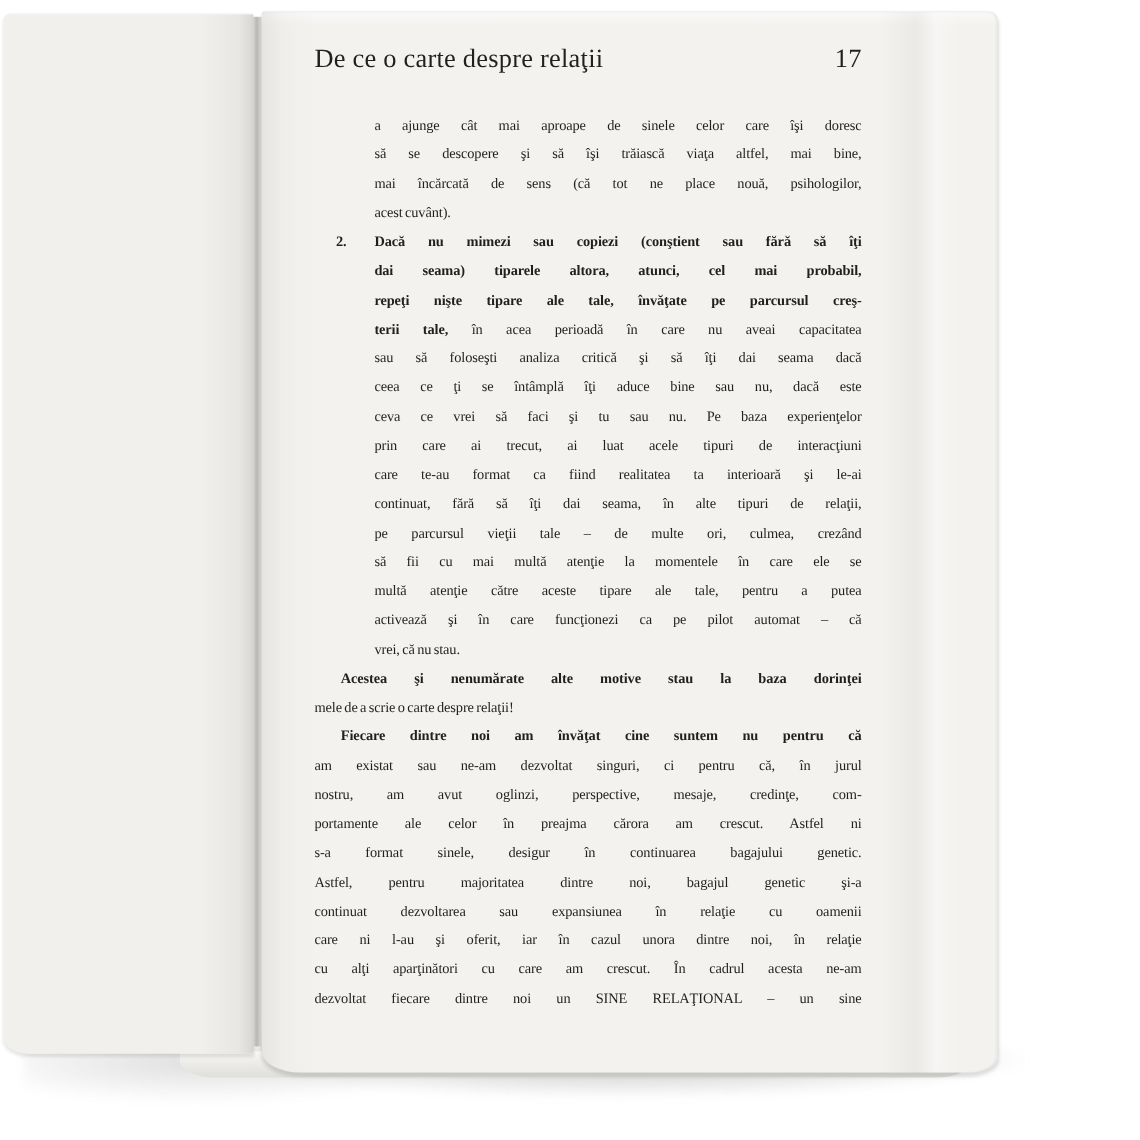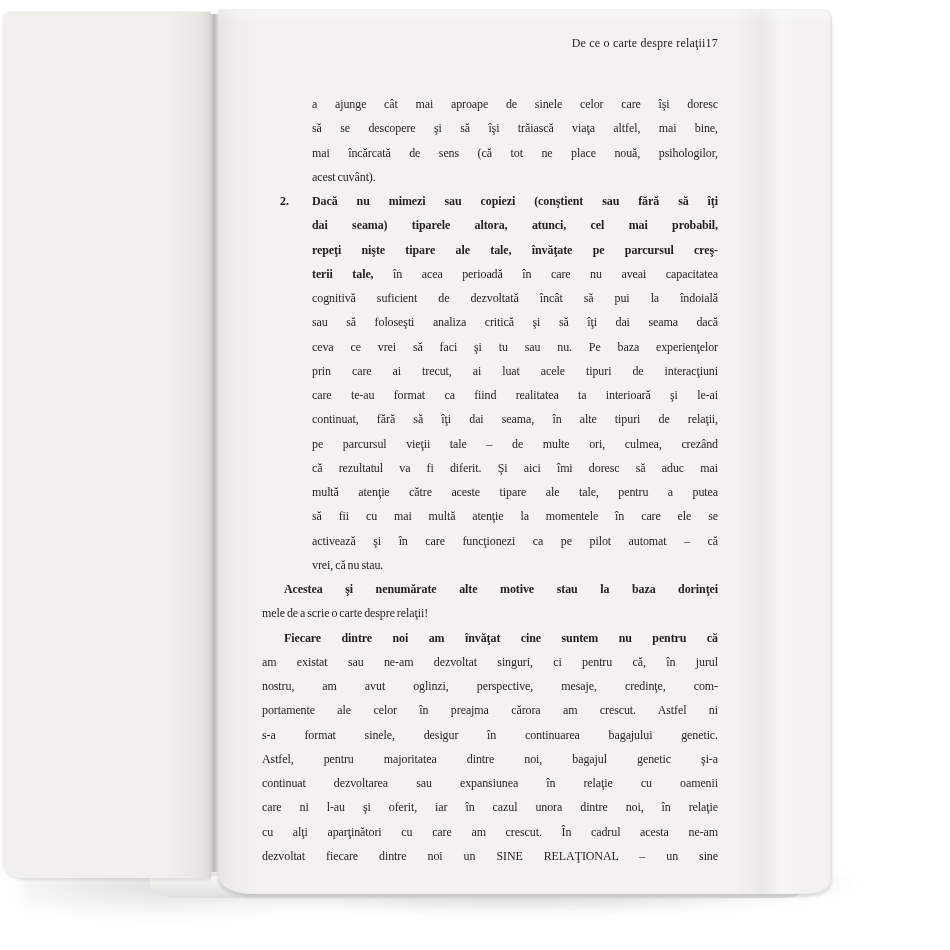--- a/index.html
+++ b/index.html
@@ -81,24 +81,24 @@
   .text-column {
     position: absolute;
     left: 262px; top: 36px;
     width: 456px;
     z-index: 3;
     color: var(--ink, #221f1d);
   }
 
   .running-header {
     display: flex;
-    justify-content: flex-end;
+    justify-content: space-between;
     align-items: baseline;
     height: 20px;
-    font-size: 12px;
+    font-size: 22px;
     letter-spacing: 0.2px;
   }
 
   .body-text {
     margin-top: 36px;
     font-size: 12px;
     line-height: 24.25px;
     letter-spacing: -0.1px;
     word-spacing: -0.9px;
   }
@@ -146,30 +146,29 @@
           <div class="line"><span>a ajunge cât mai aproape de sinele celor care îşi doresc</span></div>
           <div class="line"><span>să se descopere şi să îşi trăiască viaţa altfel, mai bine,</span></div>
           <div class="line"><span>mai încărcată de sens (că tot ne place nouă, psihologilor,</span></div>
           <div class="line end"><span>acest cuvânt).</span></div>
         </div>
         <div class="block hang">
           <div class="line"><span class="marker">2.</span><span class="b">Dacă nu mimezi sau copiezi (conştient sau fără să îţi</span></div>
           <div class="line"><span class="b">dai seama) tiparele altora, atunci, cel mai probabil,</span></div>
           <div class="line"><span class="b">repeţi nişte tipare ale tale, învăţate pe parcursul creş-</span></div>
           <div class="line"><span class="b">terii tale,</span><span> în acea perioadă în care nu aveai capacitatea</span></div>
-          <div class="line"><span>cognitivă suficient de dezvoltată încât să pui la îndoială</span></div>
           <div class="line"><span>sau să foloseşti analiza critică şi să îţi dai seama dacă</span></div>
+          <div class="line"><span>ceea ce ţi se întâmplă îţi aduce bine sau nu, dacă este</span></div>
           <div class="line"><span>ceva ce vrei să faci şi tu sau nu. Pe baza experienţelor</span></div>
           <div class="line"><span>prin care ai trecut, ai luat acele tipuri de interacţiuni</span></div>
           <div class="line"><span>care te-au format ca fiind realitatea ta interioară şi le-ai</span></div>
           <div class="line"><span>continuat, fără să îţi dai seama, în alte tipuri de relaţii,</span></div>
           <div class="line"><span>pe parcursul vieţii tale – de multe ori, culmea, crezând</span></div>
-          <div class="line"><span>că rezultatul va fi diferit. Şi aici îmi doresc să aduc mai</span></div>
+          <div class="line"><span>să fii cu mai multă atenţie la momentele în care ele se</span></div>
           <div class="line"><span>multă atenţie către aceste tipare ale tale, pentru a putea</span></div>
-          <div class="line"><span>să fii cu mai multă atenţie la momentele în care ele se</span></div>
           <div class="line"><span>activează şi în care funcţionezi ca pe pilot automat – că</span></div>
           <div class="line end"><span>vrei, că nu stau.</span></div>
         </div>
         <div class="block para">
           <div class="line indent"><span>Acestea şi nenumărate alte motive stau la baza dorinţei</span></div>
           <div class="line end"><span>mele de a scrie o carte despre relaţii!</span></div>
         </div>
         <div class="block para">
           <div class="line indent"><span>Fiecare dintre noi am învăţat cine suntem nu pentru că</span></div>
           <div class="line"><span>am existat sau ne-am dezvoltat singuri, ci pentru că, în jurul</span></div>

